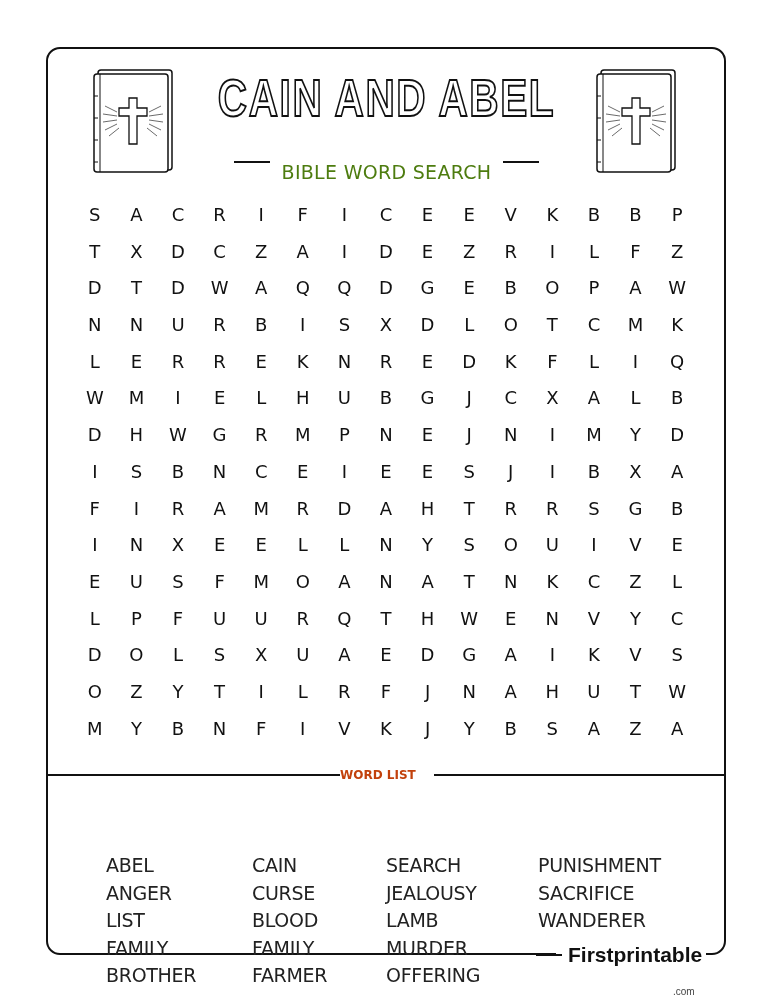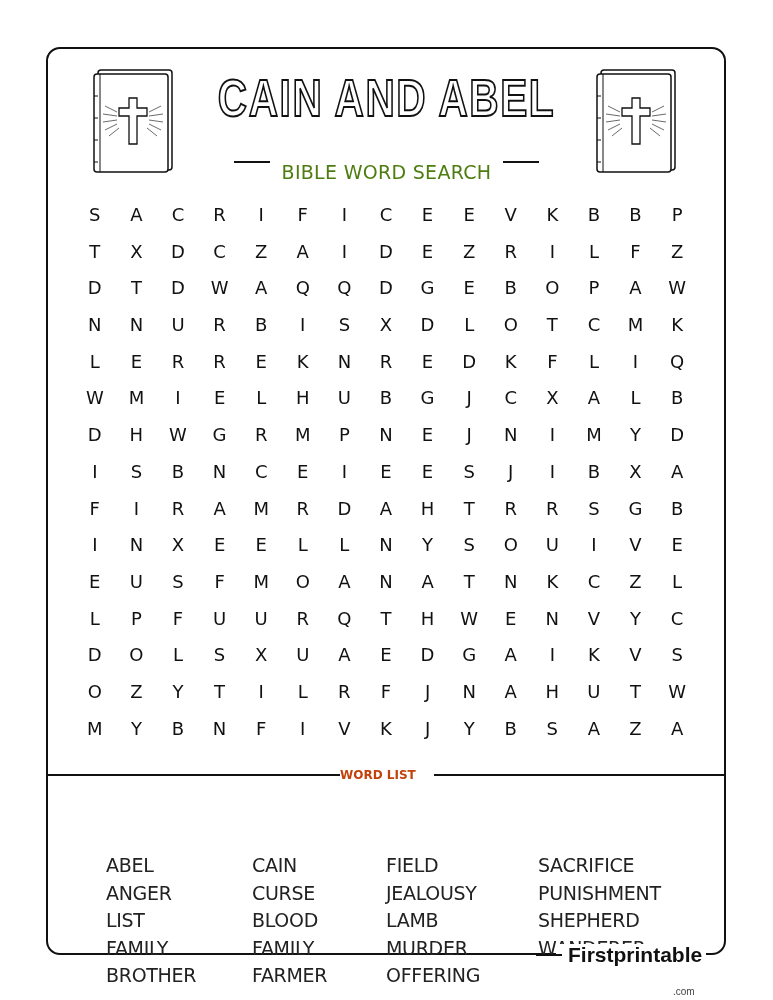--- a/index.html
+++ b/index.html
@@ -321,30 +321,29 @@
     <div class="word">BROTHER</div>
   </div>
   <div class="col" style="left:252px">
     <div class="word">CAIN</div>
     <div class="word">CURSE</div>
     <div class="word">BLOOD</div>
     <div class="word">FAMILY</div>
     <div class="word">FARMER</div>
   </div>
   <div class="col" style="left:386px">
-    <div class="word">FIELD</div>
+    <div class="word">SEARCH</div>
     <div class="word">JEALOUSY</div>
     <div class="word">LAMB</div>
     <div class="word">MURDER</div>
     <div class="word">OFFERING</div>
   </div>
   <div class="col" style="left:538px">
+    <div class="word">PUNISHMENT</div>
     <div class="word">SACRIFICE</div>
-    <div class="word">PUNISHMENT</div>
-    <div class="word">SHEPHERD</div>
     <div class="word">WANDERER</div>
   </div>
 </div>
 
 <div class="brand-cover"></div>
 <div class="brand-dash"></div>
 <div class="brand">Firstprintable</div>
 <div class="brand-com">.com</div>
 
 </body></html>

